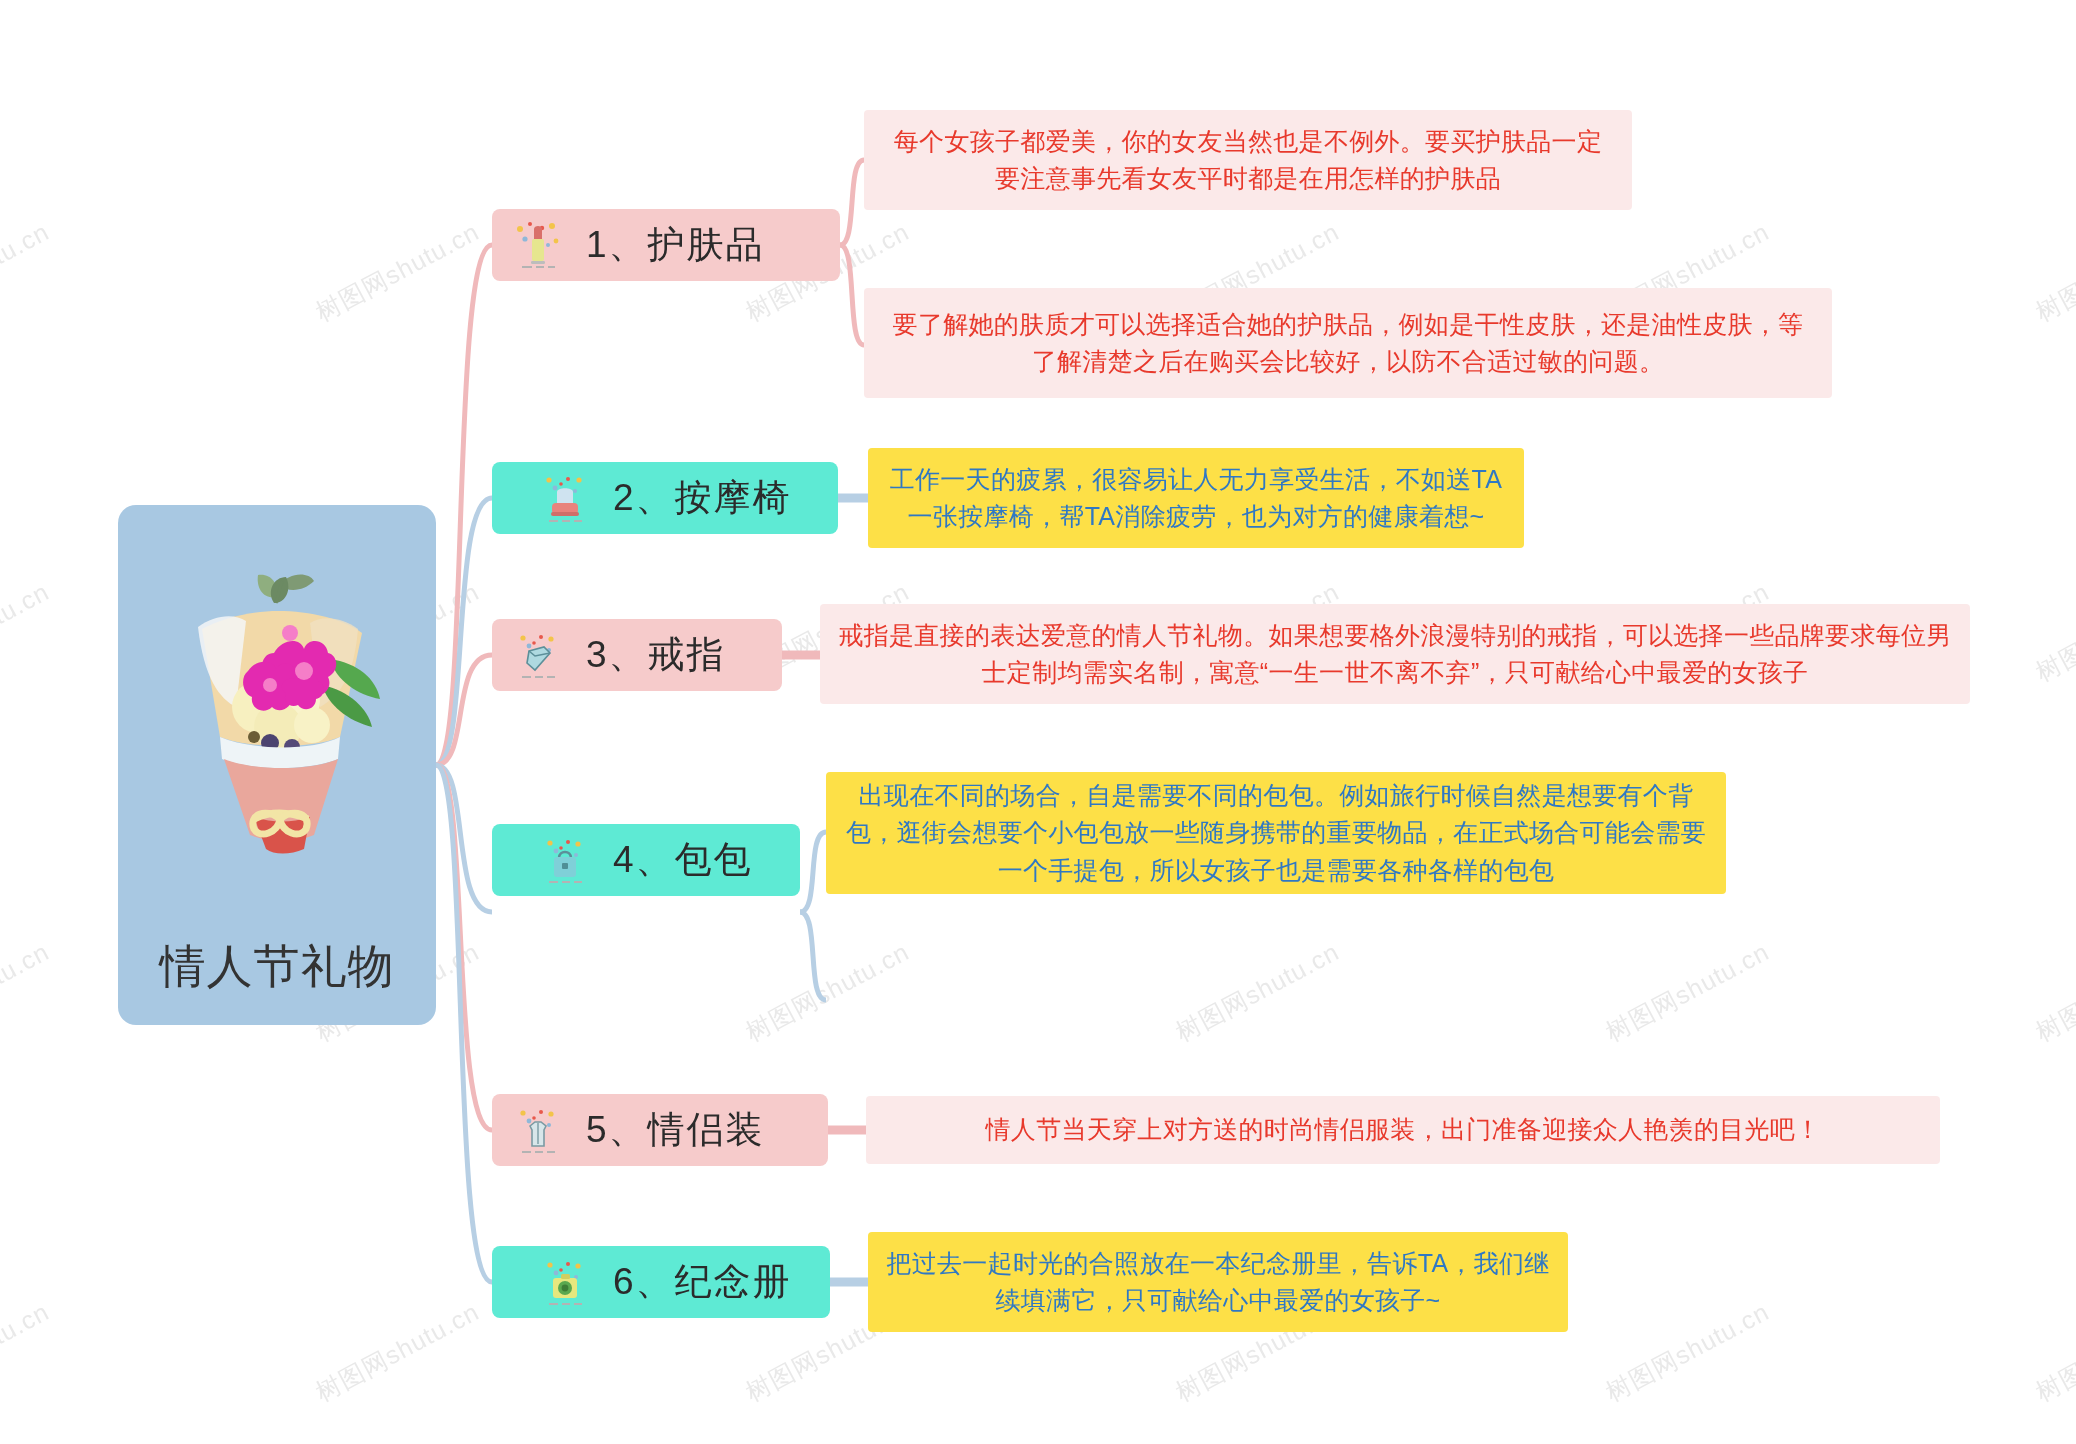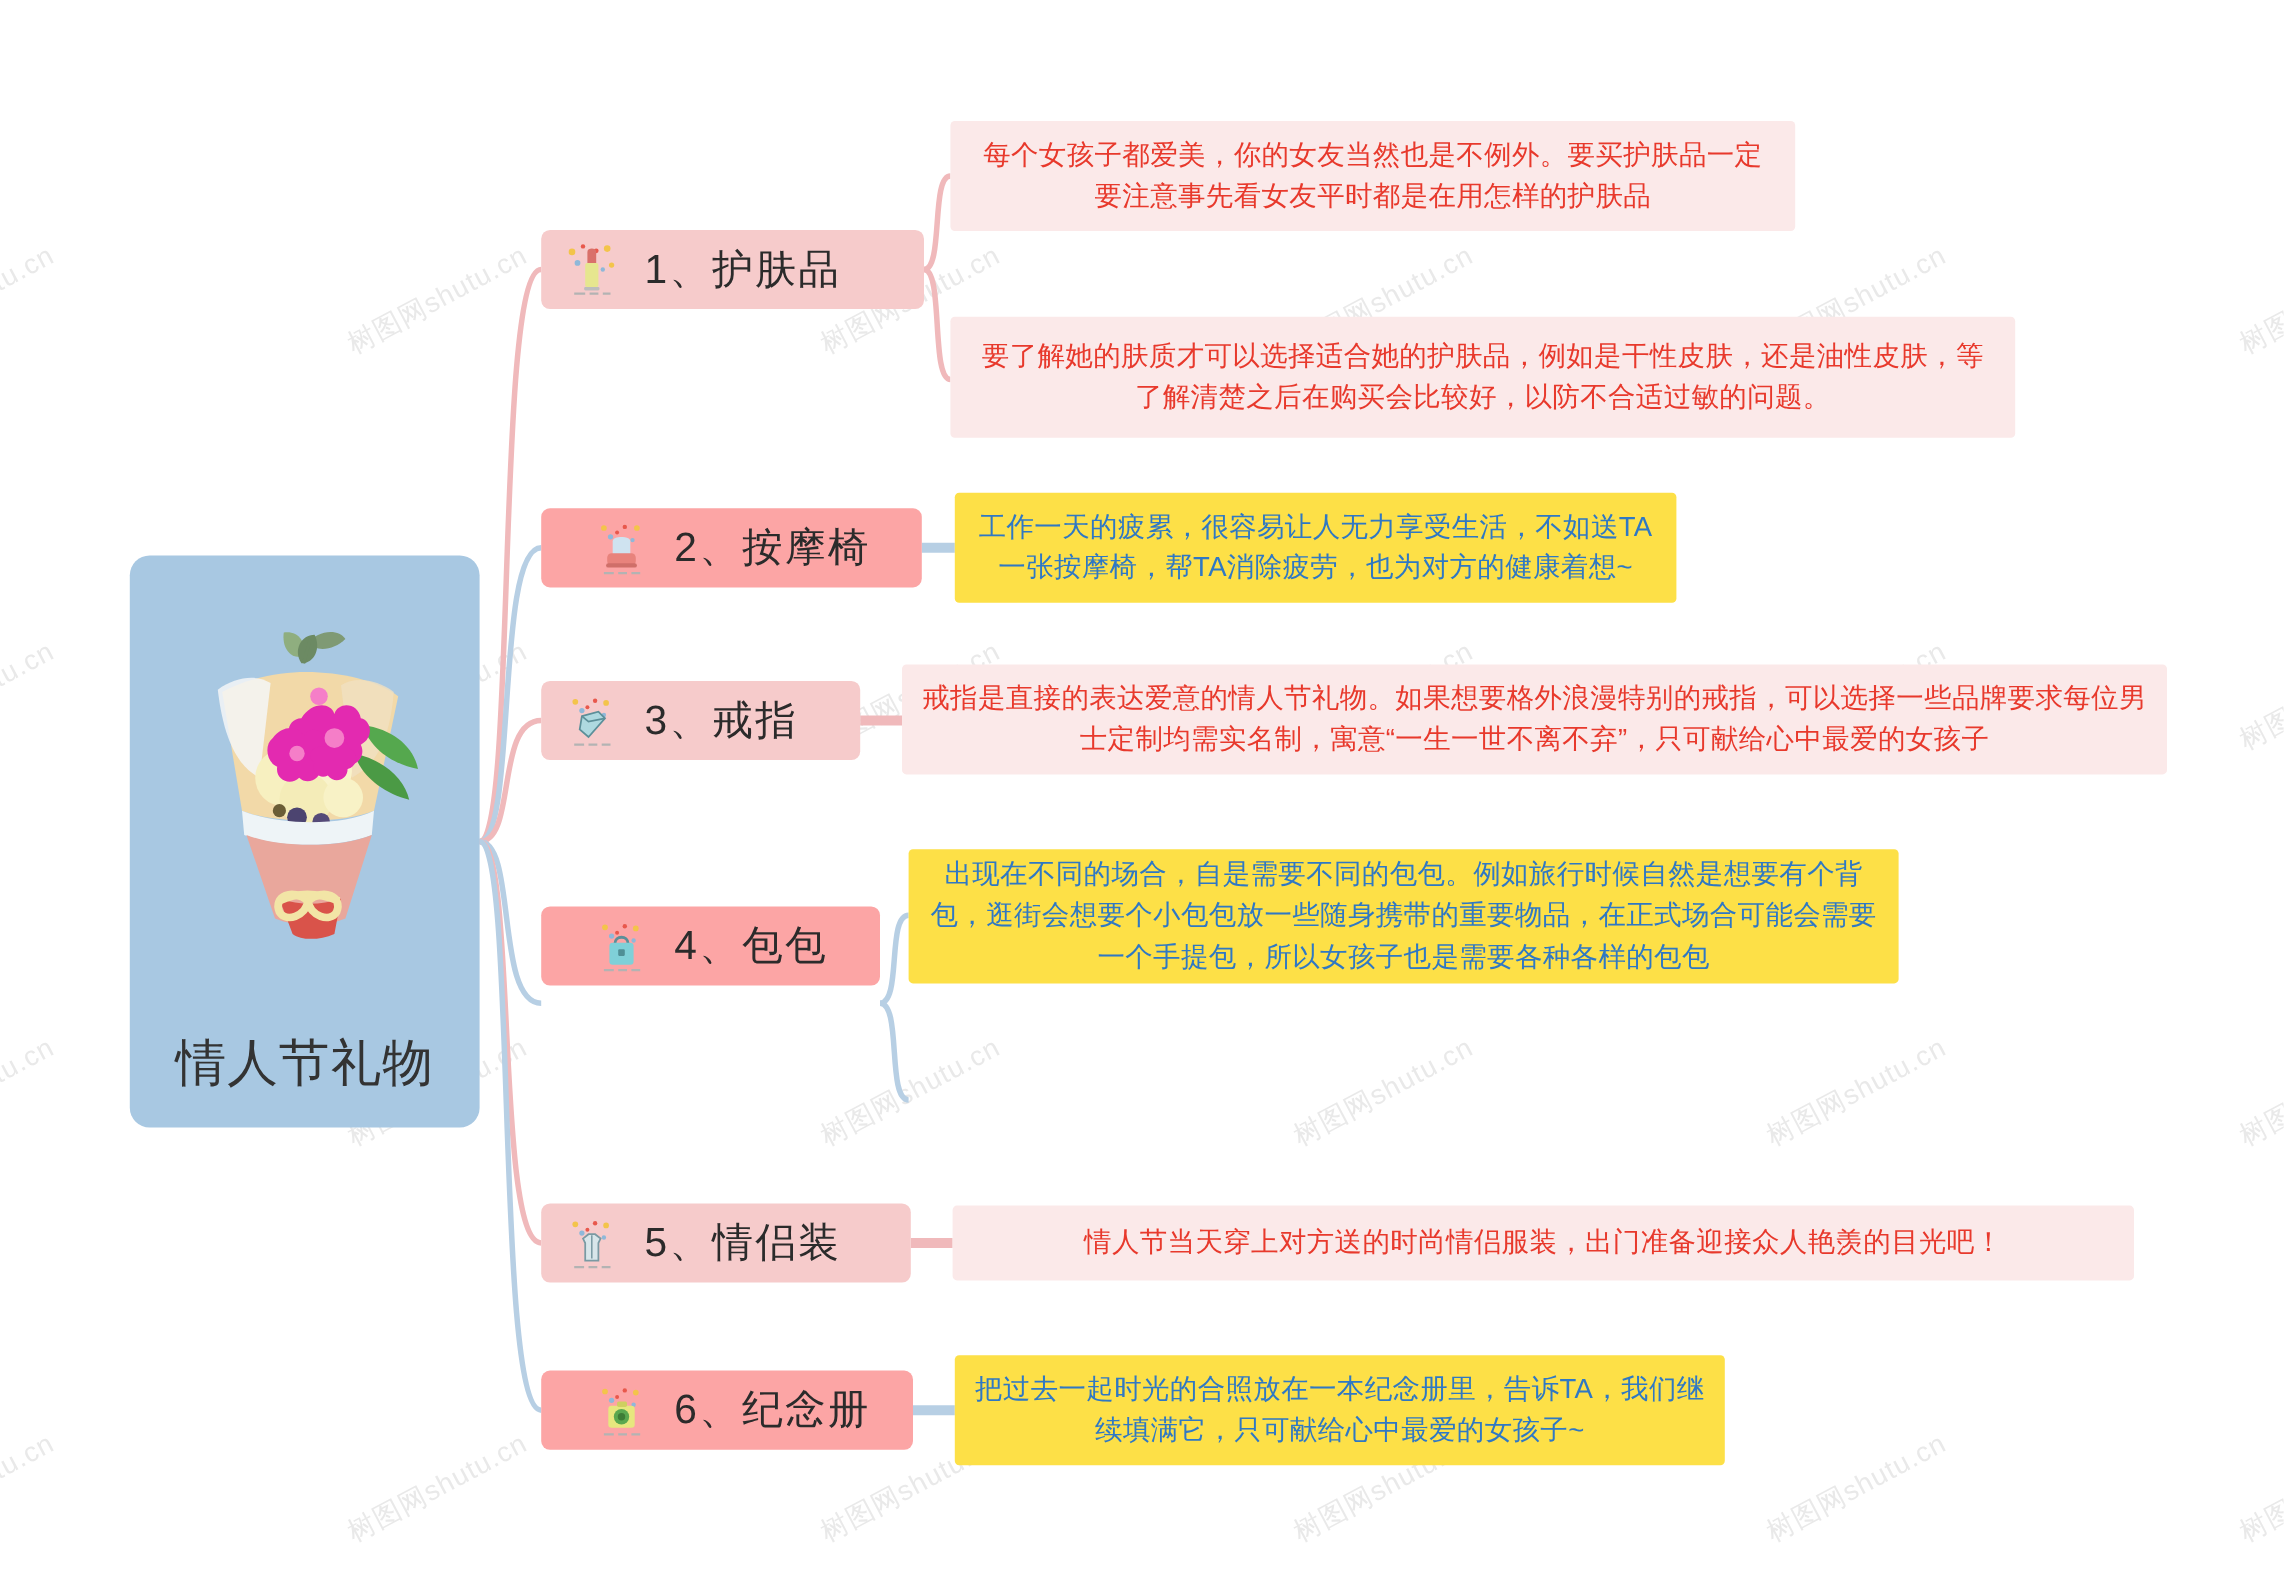--- a/index.html
+++ b/index.html
@@ -78,21 +78,21 @@
   .branch {
     position: absolute;
     display: flex;
     align-items: center;
     border-radius: 8px;
     padding: 0 22px 0 16px;
     height: 72px;
     gap: 8px;
   }
   .branch.pink  { background: #f6cbcb; }
-  .branch.blue  { background: #fca5a5; padding-left: 43px; }
+  .branch.blue  { background: #5eead4; padding-left: 43px; }
   .branch .bicon {
     width: 60px; height: 60px;
     flex: 0 0 60px;
     position: relative;
   }
   .branch .blabel {
     color: #2b2b2b;
     font-size: 37px;
     letter-spacing: 2px;
     white-space: nowrap;

